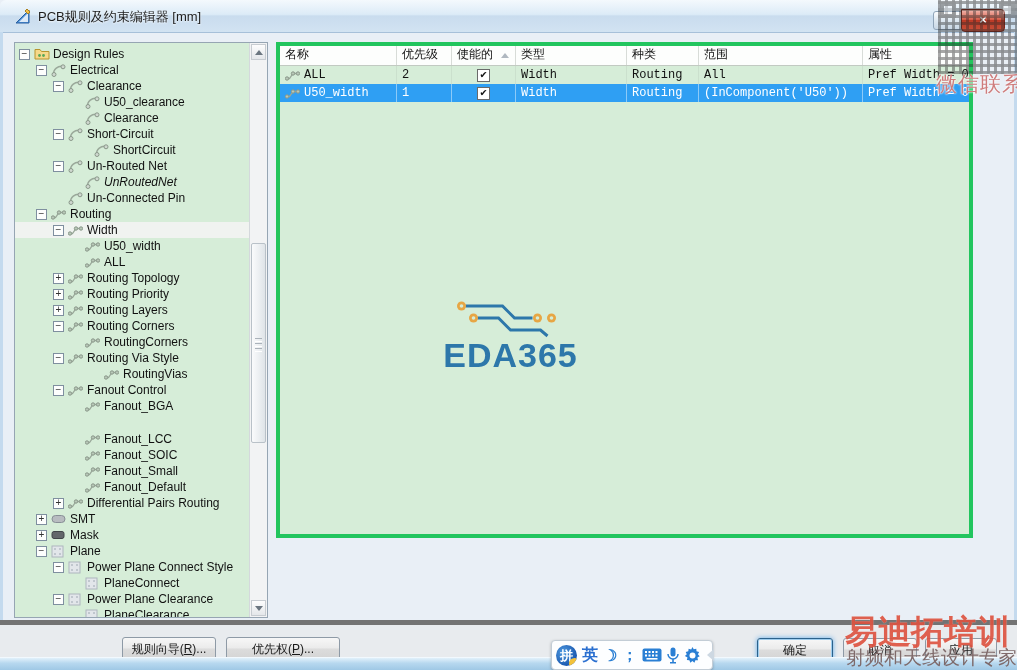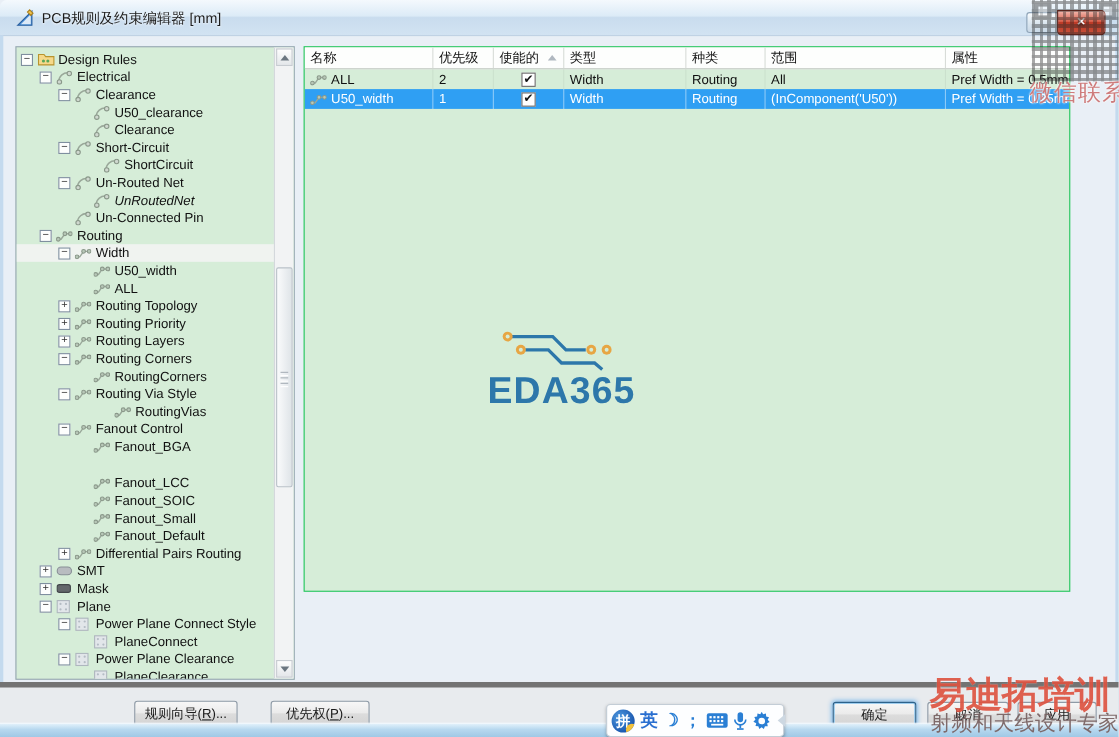--- a/index.html
+++ b/index.html
@@ -42,21 +42,21 @@
   .sb-up{top:1px;} .sb-dn{bottom:1px;}
   .sb-arrow{width:0;height:0;margin:5px auto;border-left:4px solid transparent;border-right:4px solid transparent;}
   .sb-up .sb-arrow{border-bottom:5px solid #6b7680;}
   .sb-dn .sb-arrow{border-top:5px solid #6b7680;}
   .sb-thumb{position:absolute;left:1px;top:200px;width:15px;height:200px;
     background:linear-gradient(90deg,#fafbfc,#dfe4e8);border:1px solid #b9c1c8;box-sizing:border-box;border-radius:2px;}
   .sb-grip{margin:94px auto 0;width:7px;border-top:1px solid #aab2ba;border-bottom:1px solid #fff;height:2px;}
   .sb-grip+.sb-grip{margin-top:1px;}
   
   .table-panel{position:absolute;left:276px;top:42px;width:697px;height:496px;
-    background:#d6edd8;border:1px solid #22c55e;box-sizing:border-box;overflow:hidden;}
+    background:#d6edd8;border:4px solid #22c55e;box-sizing:border-box;overflow:hidden;font-family:Liberation Mono, monospace;}
   .thead{display:flex;height:19px;background:#fdfefd;border-bottom:1px solid #c2cac2;}
   .th{box-sizing:border-box;font-size:12px;color:#111;line-height:18px;padding-left:5px;
     border-right:1px solid #d8dcd8;position:relative;flex:none;}
   .sortmark{position:absolute;right:6px;top:7px;width:0;height:0;
     border-left:4px solid transparent;border-right:4px solid transparent;border-bottom:5px solid #b0b8c0;}
   .trow{display:flex;height:18px;font-size:12px;color:#111;}
   .trow.sel{background:#2f9ff3;color:#fff;}
   .td{box-sizing:border-box;line-height:18px;padding-left:5px;flex:none;overflow:hidden;
     white-space:nowrap;border-right:1px solid rgba(0,0,0,.05);display:flex;align-items:center;}
   .trow.sel .td{border-right:1px solid rgba(255,255,255,.45);}
@@ -69,21 +69,21 @@
     border-top:5px solid #737373;}
   .pushbtn{position:absolute;height:24px;border:1px solid #8e9aa6;border-radius:3px;
     background:linear-gradient(#f7f7f7,#ebebeb 45%,#dcdcdc 50%,#d3d3d3);
     font-size:12px;color:#1a1a1a;text-align:center;line-height:22px;box-sizing:border-box;}
   .pushbtn u{text-decoration:underline;}
   .btn-ok{left:757px;top:13px;width:76px;border-color:#2c628b;
     box-shadow:0 0 5px rgba(92,170,235,.95), inset 0 0 0 1px #9ecdee;}
   .btn-cancel{left:843px;top:13px;width:74px;}
   .btn-apply{left:925px;top:13px;width:72px;}
   .btn-wizard{left:122px;top:12px;width:94px;}
-  .btn-prio{left:226px;top:12px;width:90px;margin-left:20px;}
+  .btn-prio{left:226px;top:12px;width:114px;}
   
   .eda{position:absolute;left:443px;top:298px;width:135px;height:76px;opacity:.95;}
   .eda-text{position:absolute;left:0;top:38px;width:135px;text-align:center;
     font-size:34px;font-weight:bold;color:#2471a8;letter-spacing:1px;}
   
   .qr{position:absolute;left:938px;top:0;width:79px;height:74px;opacity:.5;
     background-image:
       repeating-linear-gradient(0deg, rgba(40,40,40,.8) 0 3px, transparent 3px 7px),
       repeating-linear-gradient(90deg, rgba(40,40,40,.8) 0 3px, transparent 3px 7px);}
   .qr:before,.qr:after{content:"";position:absolute;width:16px;height:16px;

